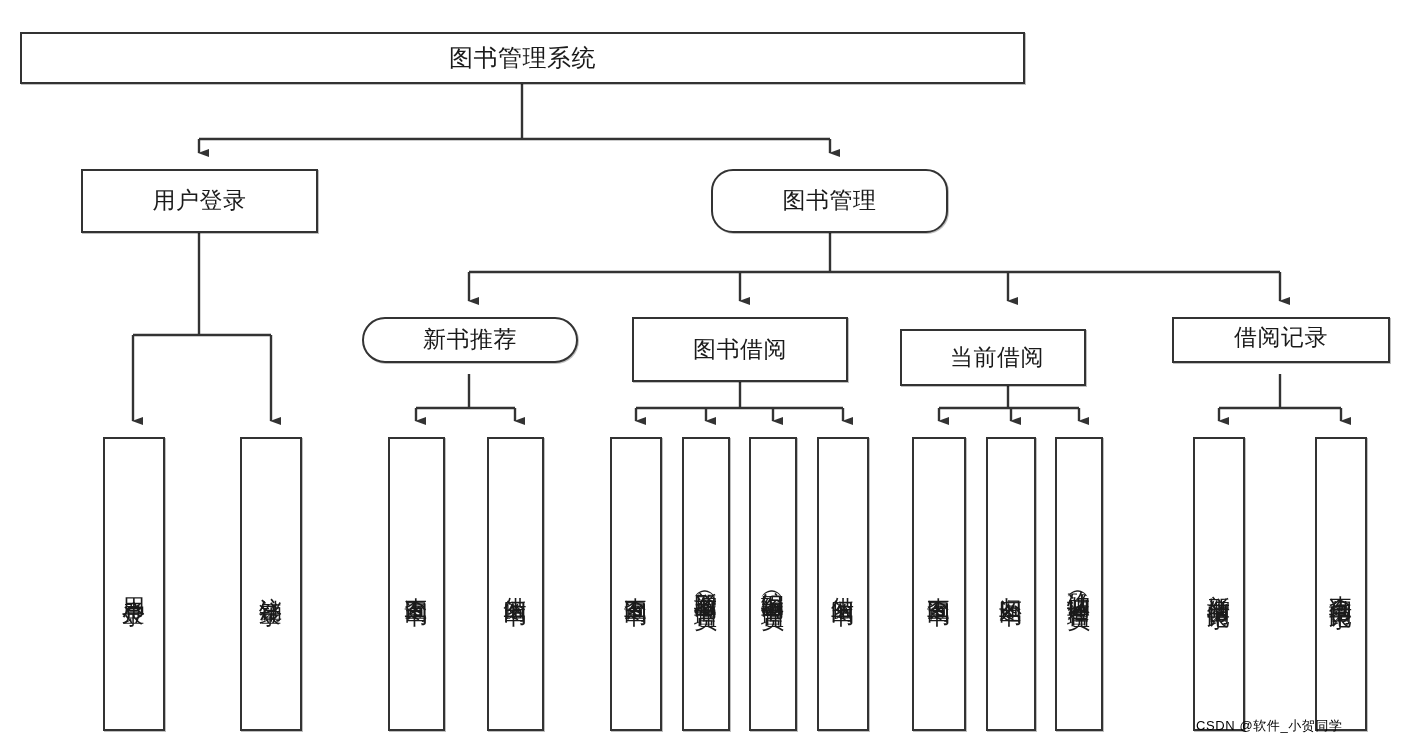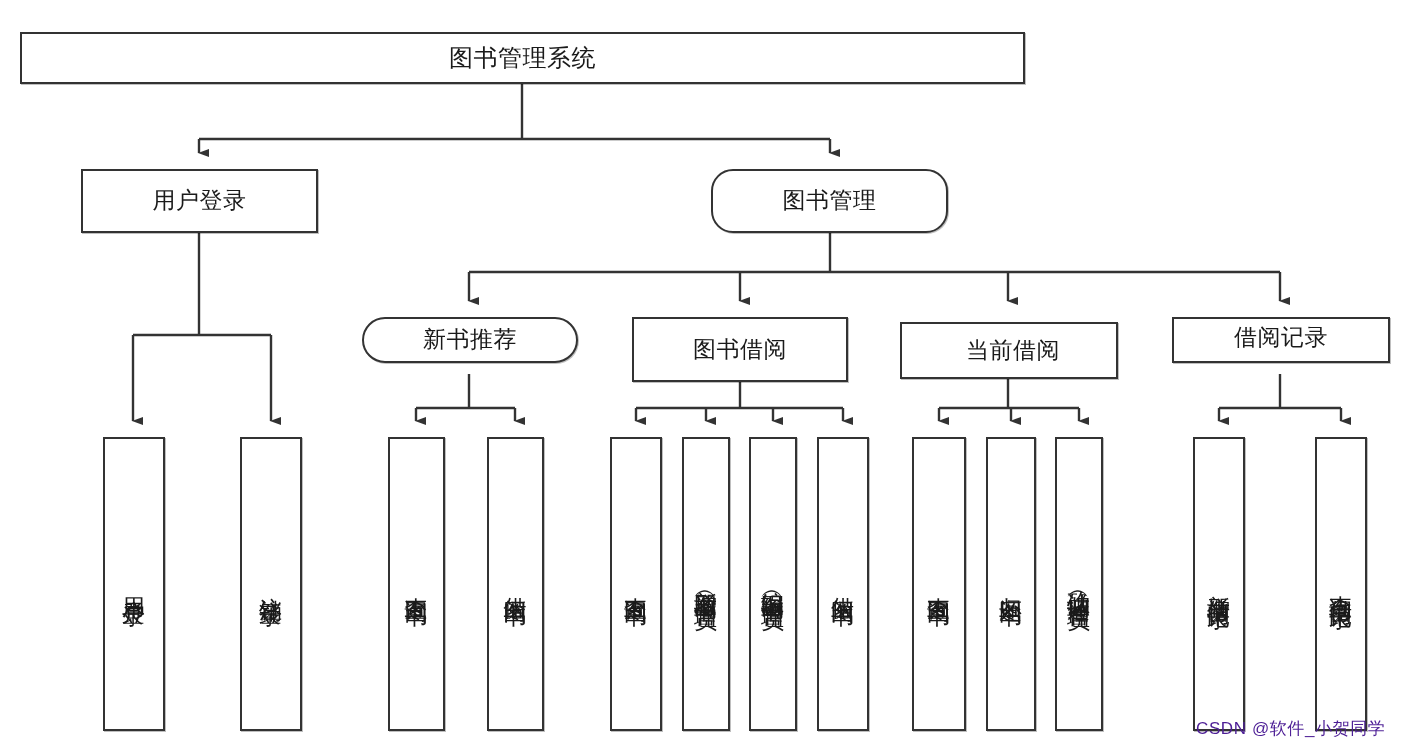--- a/index.html
+++ b/index.html
@@ -56,22 +56,22 @@
     writing-mode: vertical-rl;
     text-orientation: upright;
     font-size: 23px;
     line-height: 1.05;
     letter-spacing: 2.5px;
     white-space: nowrap;
     max-height: 272px;
   }
   .watermark {
     position: absolute;
-    font-size: 17px;
-    color: #4c1d95;
+    font-size: 13px;
+    color: #000000;
     white-space: nowrap;
     letter-spacing: 0.6px;
   }
 </style>
 </head>
 <body>
 
 <div id="canvas">
 
   <svg class="edges" viewBox="0 0 1405 747">
@@ -134,21 +134,21 @@
   <div class="node horiz" style="left:711px; top:169px; width:237px; height:64px;border-radius:22px;">
     <span class="label">图书管理</span>
   </div>
 
   <div class="node horiz" style="left:362px; top:317px; width:216px; height:46px;border-radius:28px;">
     <span class="label">新书推荐</span>
   </div>
   <div class="node horiz" style="left:632px; top:317px; width:216px; height:65px;">
     <span class="label">图书借阅</span>
   </div>
-  <div class="node horiz" style="left:900px; top:322px; width:218px; height:57px;padding-left:8px;">
+  <div class="node horiz" style="left:900px; top:329px; width:186px; height:57px;padding-left:8px;">
     <span class="label">当前借阅</span>
   </div>
   <div class="node horiz" style="left:1172px; top:317px; width:218px; height:46px;font-family:Liberation Mono, monospace;">
     <span class="label">借阅记录</span>
   </div>
 
   <div class="node vert" style="left:103px; top:437px; width:62px; height:294px;">
     <span class="label">用户登录</span>
   </div>
   <div class="node vert" style="left:240px; top:437px; width:62px; height:294px;">

